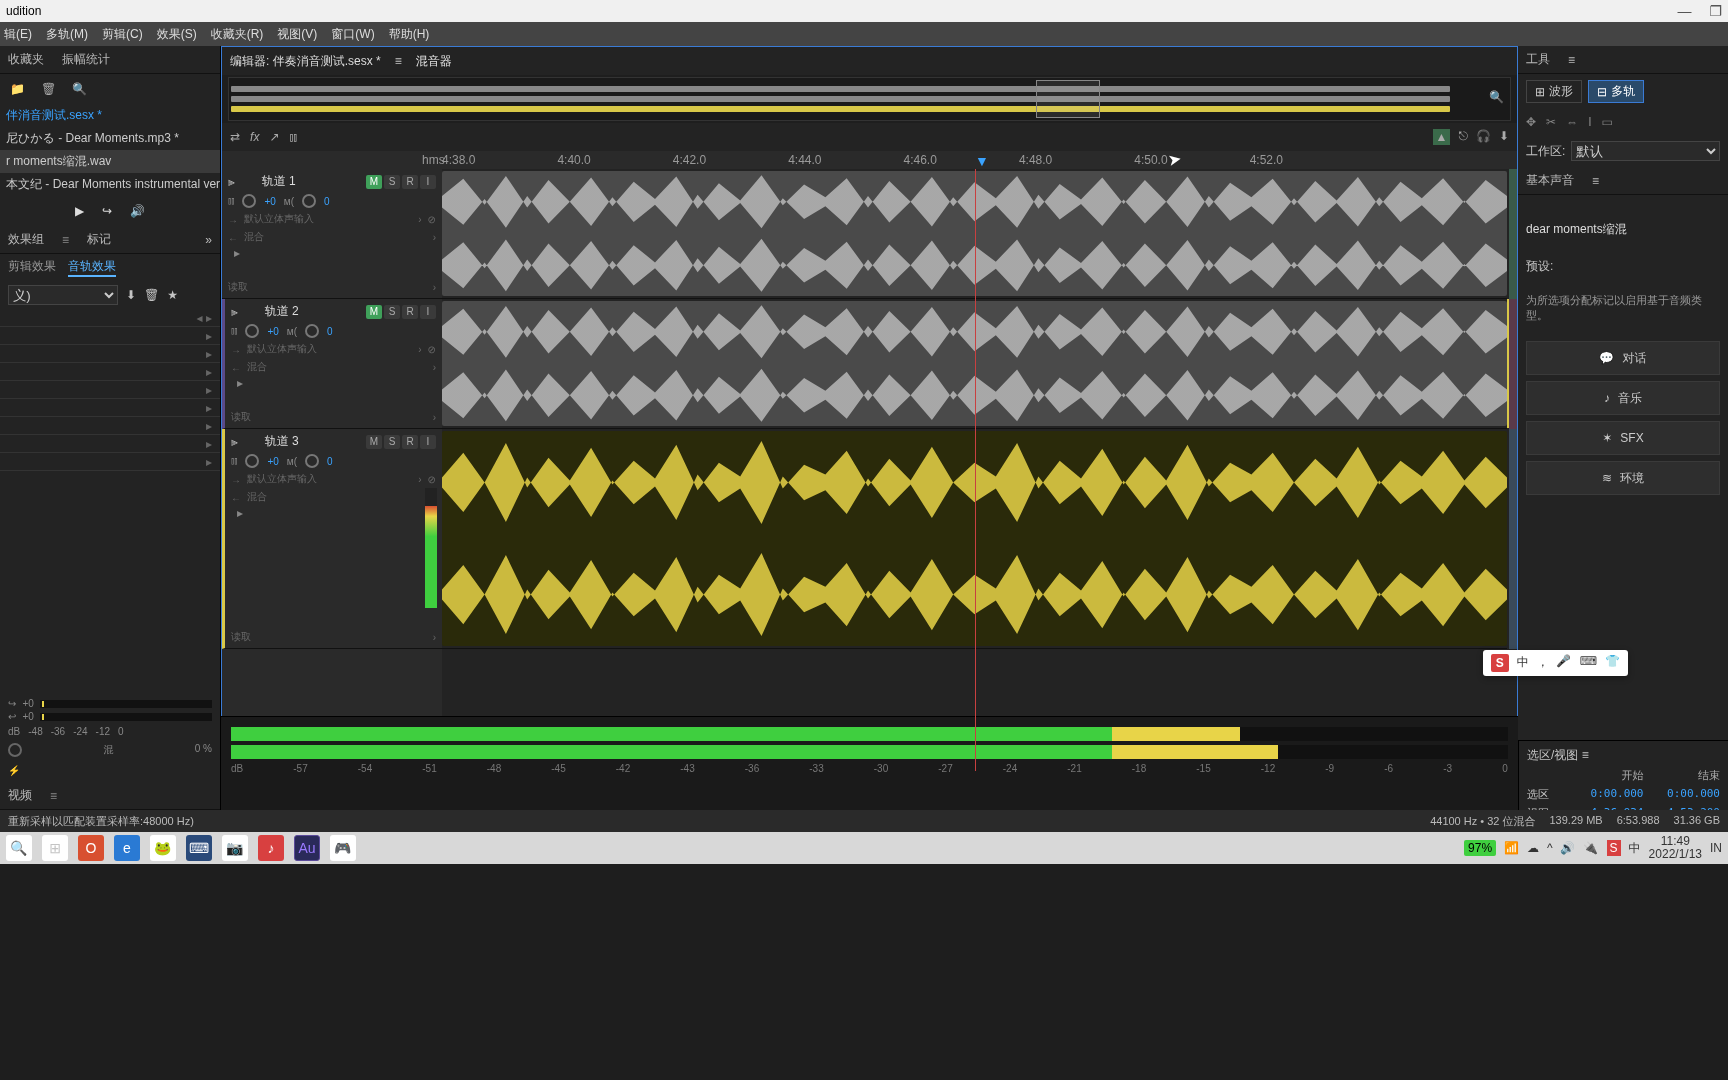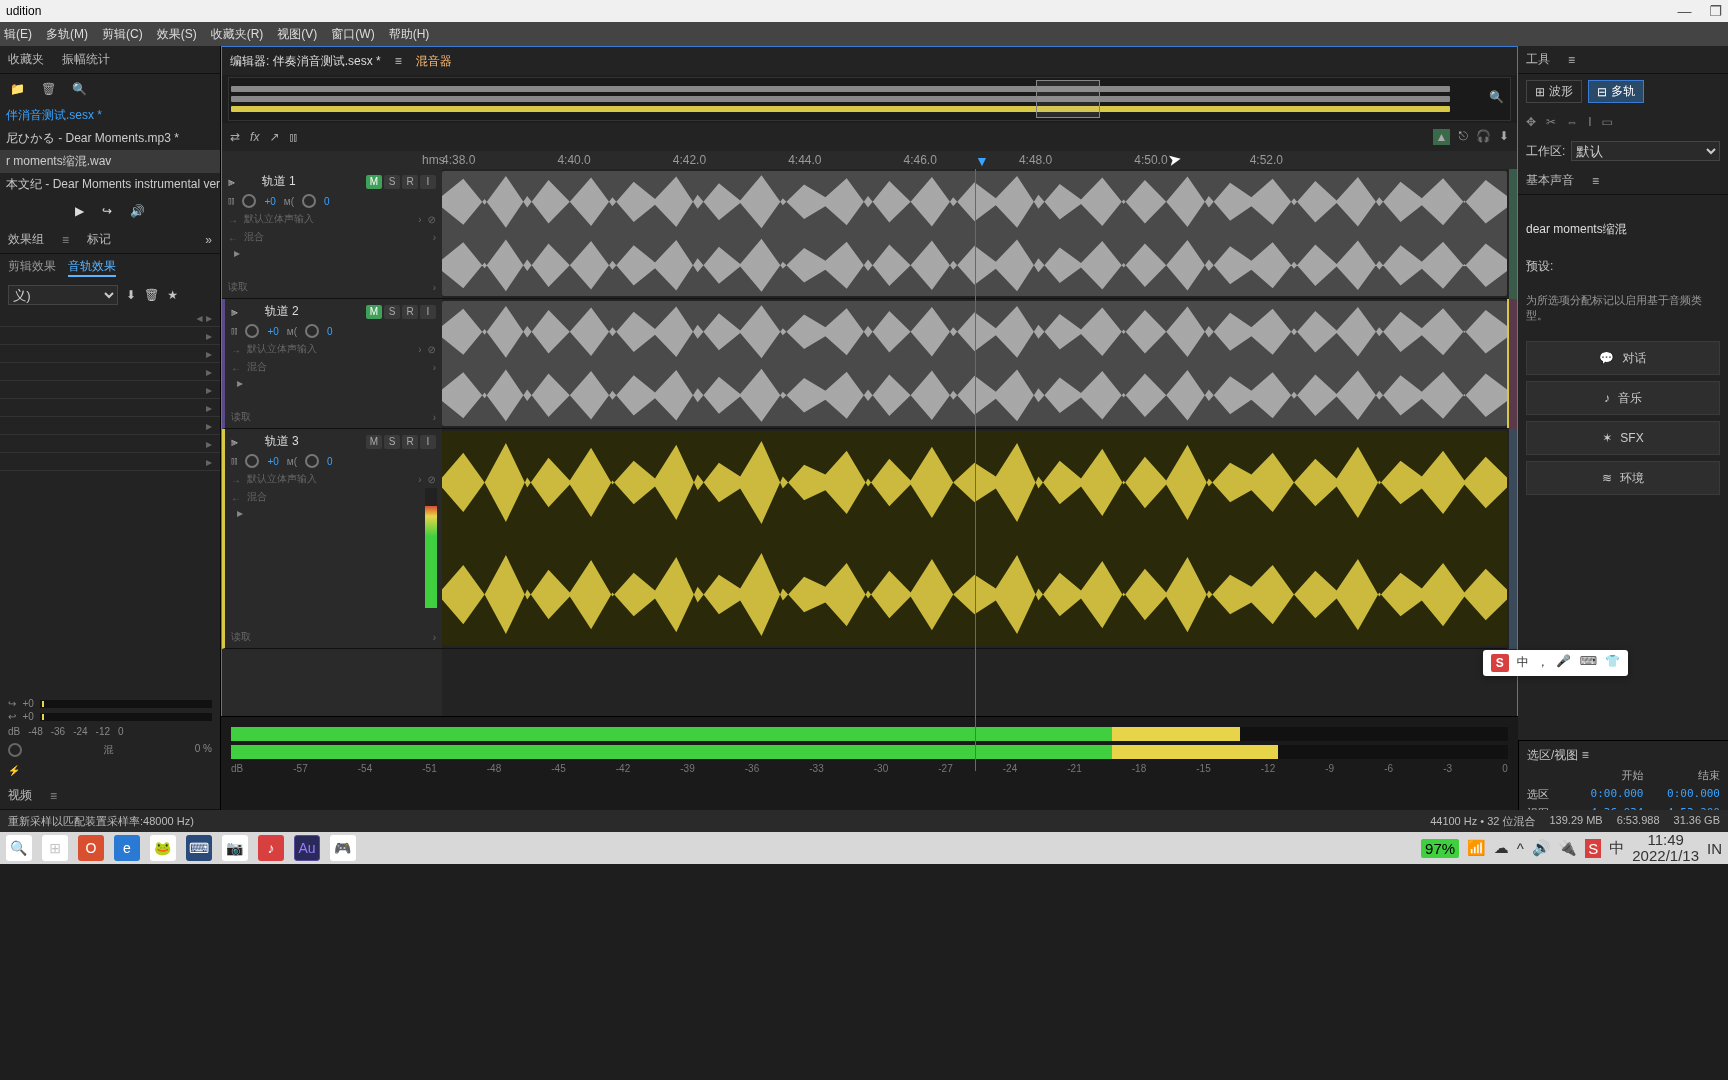--- a/index.html
+++ b/index.html
@@ -83,21 +83,21 @@
 .level-bar .g { position:absolute; left:0; top:0; bottom:0; background:#3fcf3f; }
 .level-bar .y { position:absolute; top:0; bottom:0; background:#e8d448; }
 .level-scale { display:flex; justify-content:space-between; color:#777; font-size:10px; margin-top:4px; }
 .sel-panel { position:absolute; right:0; top:740px; width:210px; height:94px; background:#232323; padding:6px 8px; border-left:1px solid #000; border-top:1px solid #000; }
 .sel-grid { display:grid; grid-template-columns:40px 1fr 1fr; gap:4px 10px; font-size:11px; margin-top:4px; }
 .sel-grid .h { color:#aaa; text-align:right; }
 .sel-grid .v { color:#3aa3ff; font-family:monospace; text-align:right; }
 .footer { position:absolute; left:0; right:0; top:810px; height:22px; background:#2a2a2a; color:#bbb; display:flex; align-items:center; padding:0 8px; font-size:11px; }
 .footer .right { margin-left:auto; display:flex; gap:14px; }
 .taskbar { position:absolute; left:0; right:0; top:832px; height:32px; background:#d8d8d8; display:flex; align-items:center; padding:0 6px; gap:10px; }
-.taskbar .tray { margin-left:auto; display:flex; align-items:center; gap:8px; color:#333; font-size:15px; }
+.taskbar .tray { margin-left:auto; display:flex; align-items:center; gap:8px; color:#333; font-size:12px; }
 .tb-ico { width:26px; height:26px; background:#fff; border-radius:3px; display:flex; align-items:center; justify-content:center; font-size:14px; }
 .ime-float { position:absolute; right:100px; top:650px; background:#fff; color:#333; display:flex; gap:8px; padding:4px 8px; border-radius:3px; box-shadow:0 2px 6px rgba(0,0,0,.3); }
 .ime-float .s { background:#d84040; color:#fff; width:18px; height:18px; display:flex; align-items:center; justify-content:center; border-radius:2px; font-weight:bold; }
 .cursor { position:absolute; left:1168px; top:150px; font-size:16px; color:#fff; z-index:100; transform:rotate(-10deg); }
 .side-strip { position:absolute; width:8px; background:#333; }
 .collapse { padding:2px 6px; color:#888; }
 </style>
 </head>
 <body>
 
@@ -203,21 +203,21 @@
     <div class="panel-hdr" style="margin-top:auto">
       <span>视频</span>
       <span class="ico">≡</span>
     </div>
   </div>
 
   <div class="center-col">
     <div class="editor-hdr">
       <span class="title">编辑器: 伴奏消音测试.sesx *</span>
       <span>≡</span>
-      <span style="color:#fdba74">混音器</span>
+      <span style="color:#e5e5e5">混音器</span>
     </div>
     <div class="overview">
       <div class="ov-bars">
         <div class="ov-bar" style="top:2px;background:#888"></div>
         <div class="ov-bar" style="top:12px;background:#888"></div>
         <div class="ov-bar" style="top:22px;background:#d8c848"></div>
       </div>
       <div class="ov-viewport"></div>
       <span style="position:absolute;right:6px;top:12px;color:#888">🔍</span>
     </div>
@@ -488,21 +488,21 @@
       <div class="y" style="left:69%;width:13%"></div>
     </div>
   <div class="level-scale">
     <span>dB</span>
       <span>-57</span>
       <span>-54</span>
       <span>-51</span>
       <span>-48</span>
       <span>-45</span>
       <span>-42</span>
-      <span>-39</span>
+      <span>-43</span>
       <span>-36</span>
       <span>-33</span>
       <span>-30</span>
       <span>-27</span>
       <span>-24</span>
       <span>-21</span>
       <span>-18</span>
       <span>-15</span>
       <span>-12</span>
       <span>-9</span>

